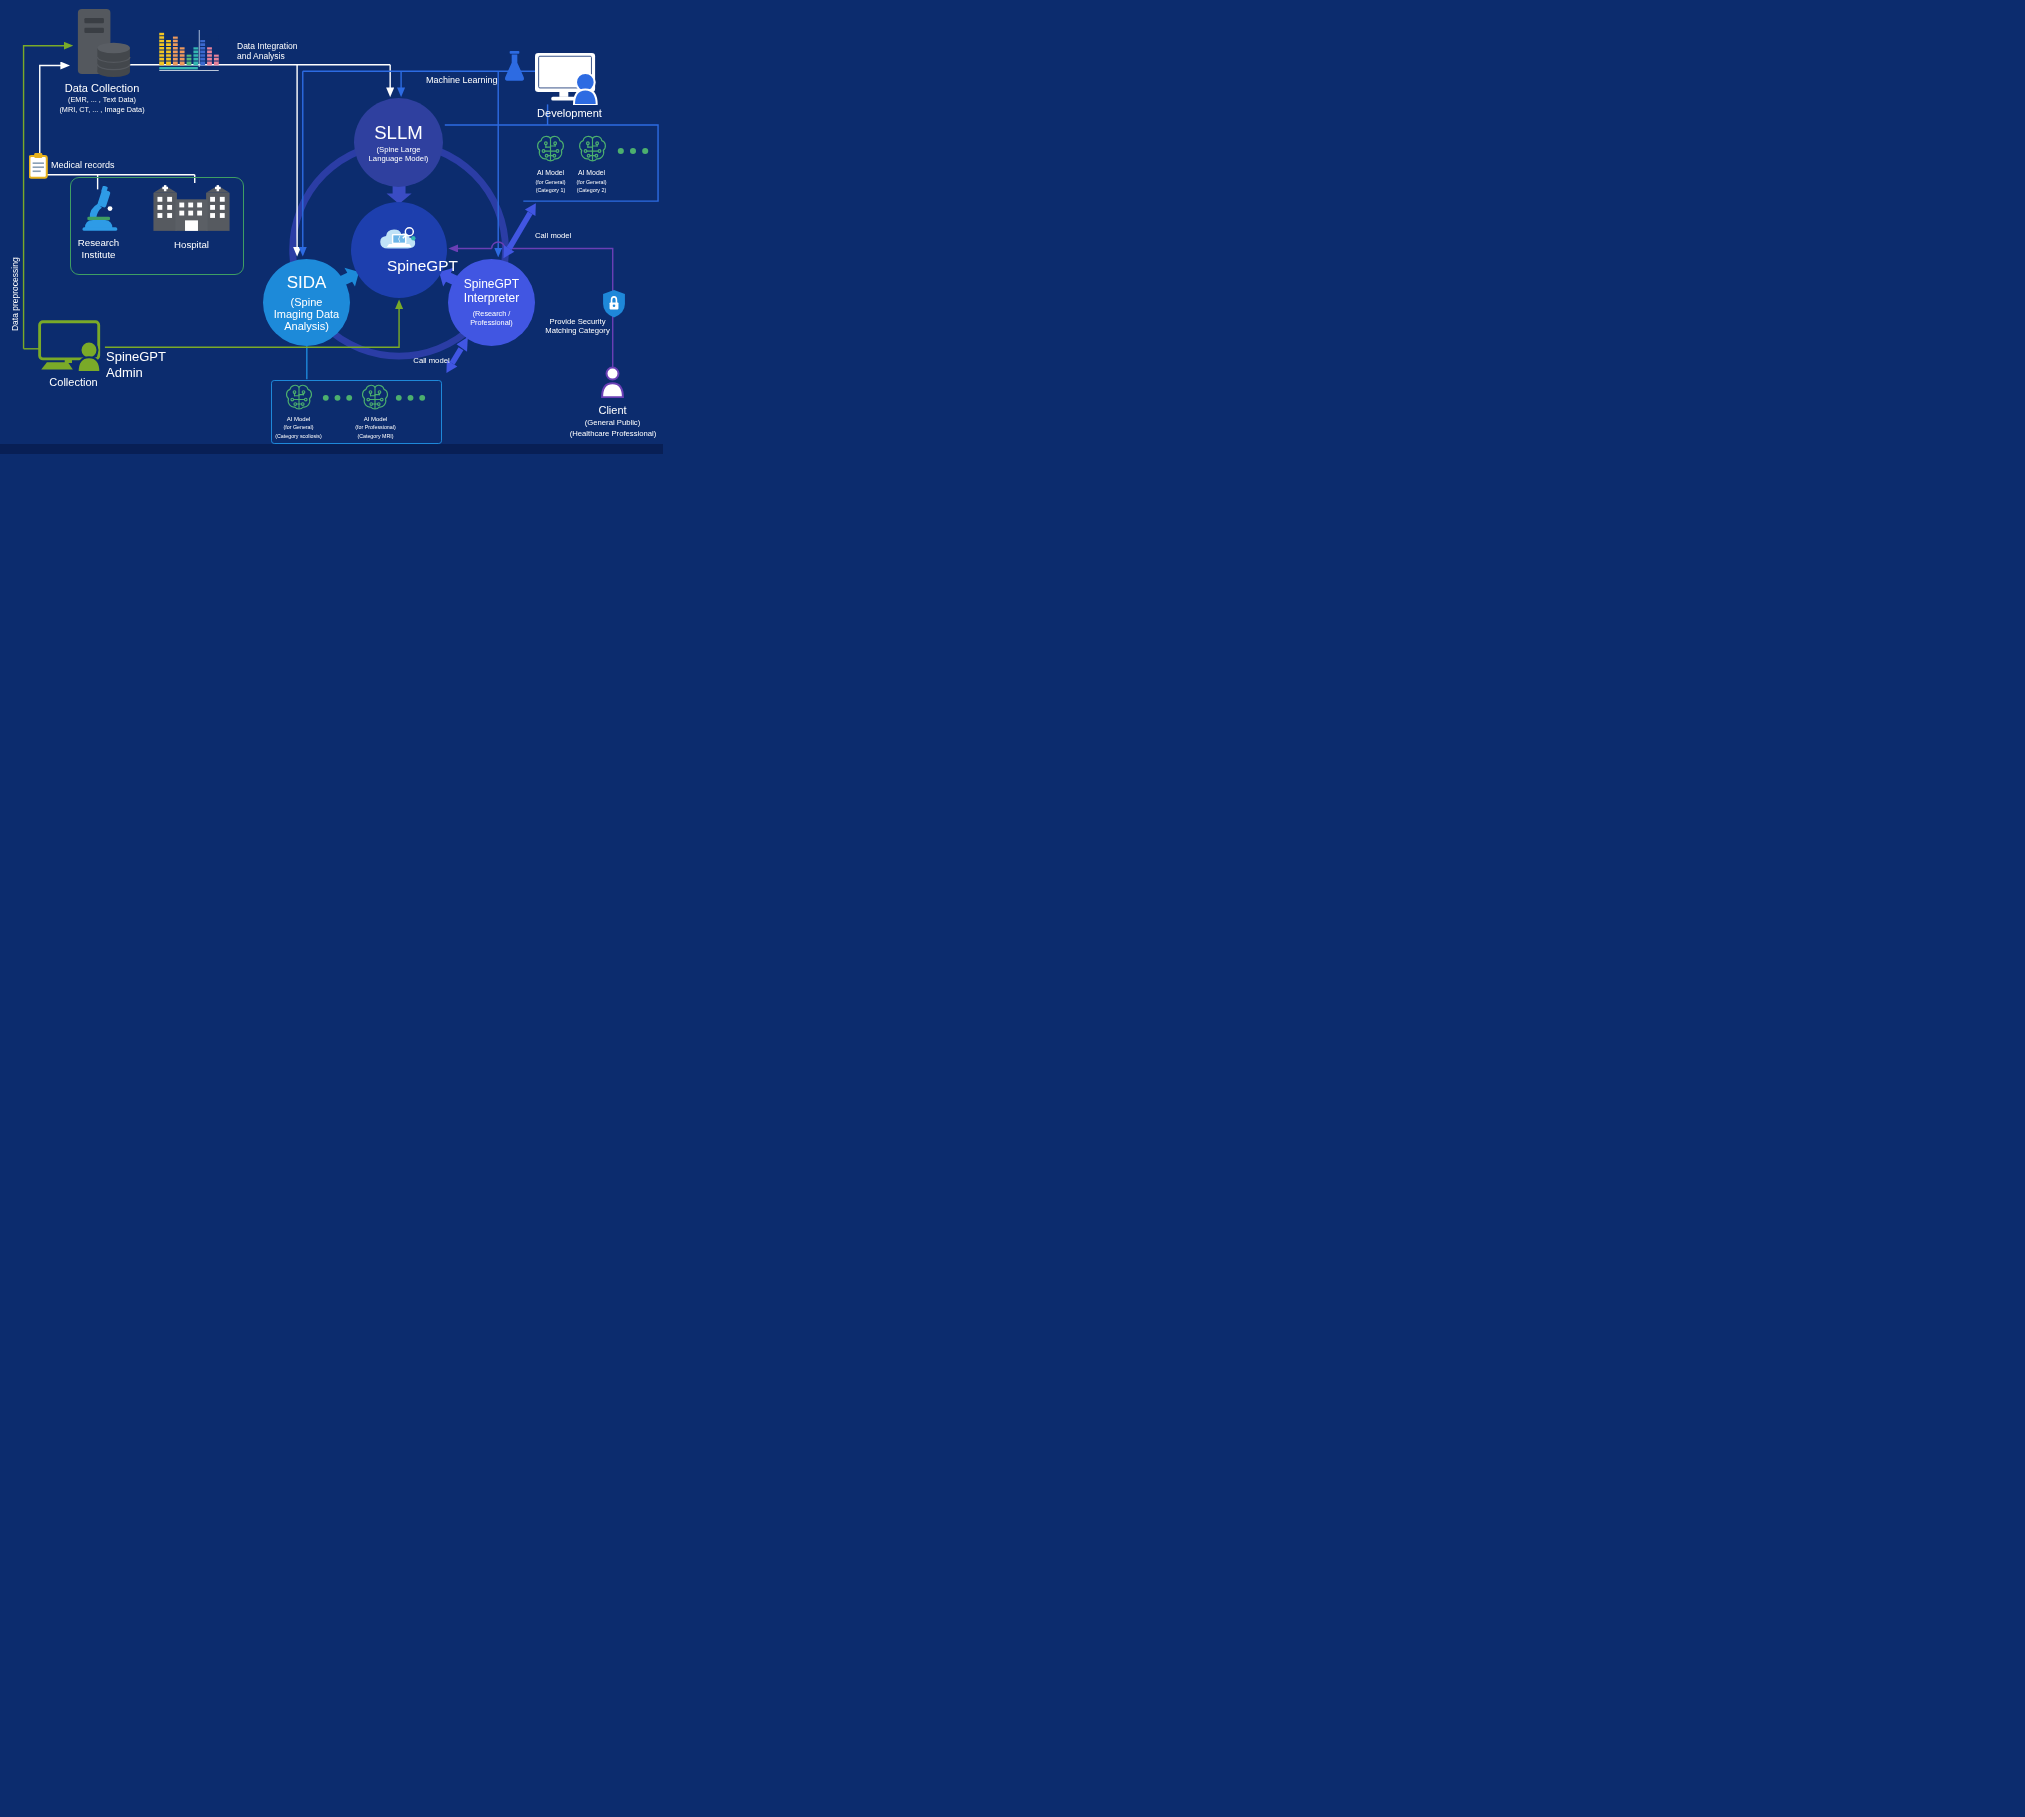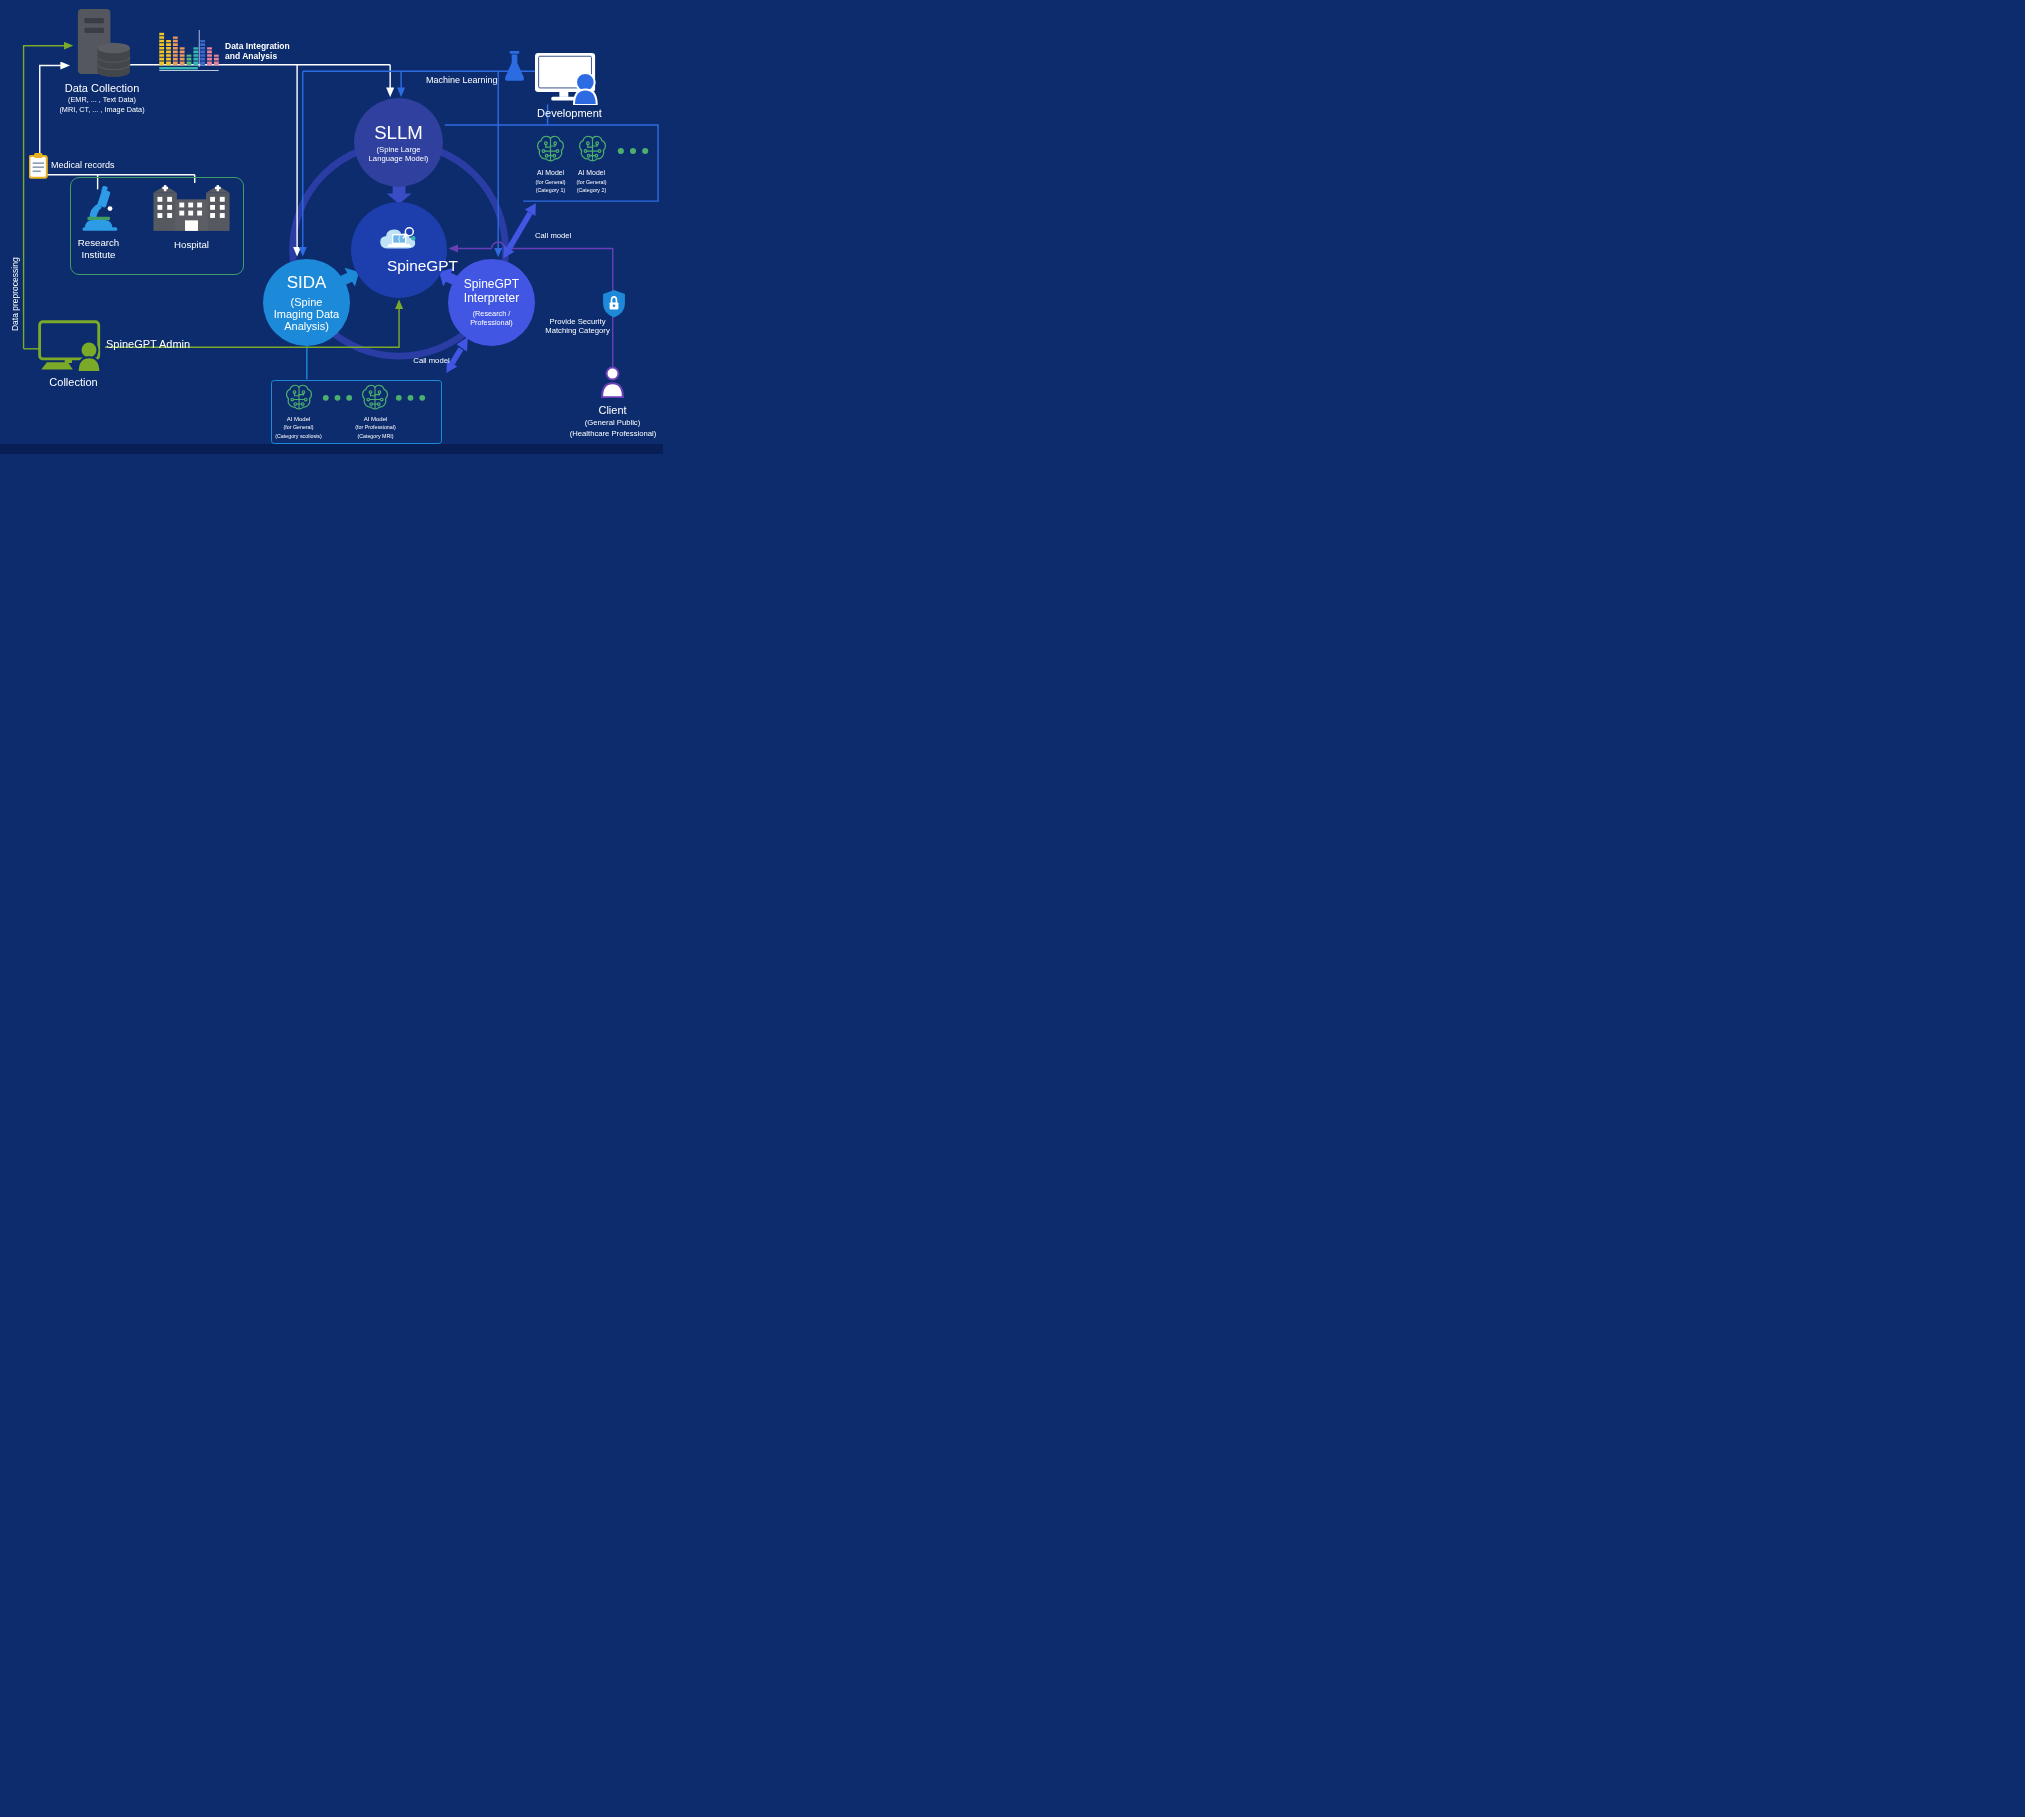--- a/index.html
+++ b/index.html
@@ -161,21 +161,21 @@
         <line x1="0" y1="41" x2="148" y2="41"></line>
       <line x1="0" y1="50" x2="148" y2="50"></line>
         <line x1="0" y1="59" x2="148" y2="59"></line>
       <line x1="0" y1="68" x2="148" y2="68"></line>
         <line x1="0" y1="77" x2="148" y2="77"></line>
     </g>
     <line x1="99.5" y1="-4" x2="99.5" y2="92" stroke="#cfe0f2" stroke-width="2"></line>
     <rect x="0" y="92" width="96" height="6" fill="#35b6b0"></rect>
     <rect x="0" y="100" width="148" height="2" fill="#e8eef5"></rect>
   </svg>
-  <div class="lbl" style="left:225px;top:41px;width:71px;font-size:8.5px;font-weight:bold;">Data Integration and Analysis</div>
+  <div class="lbl" style="left:237px;top:41px;width:71px;font-size:8.5px;">Data Integration and Analysis</div>
 
   <div class="lbl" style="left:426px;top:75px;width:81px;font-size:9px;">Machine Learning</div>
   <svg class="icon" style="left:502px;top:51px" width="25" height="33" viewBox="0 0 62 82">
     <rect x="19" y="0" width="24" height="7" rx="2" fill="#2d6be2"></rect>
     <path d="M24,9 h14 v20 l15,34 q5,11 -6,11 h-32 q-11,0 -6,-11 l15,-34 Z" fill="#2d6be2"></path>
   </svg>
 
   <svg class="icon" style="left:535px;top:53px" width="67" height="52" viewBox="0 0 165 128">
     <rect x="0" y="0" width="148" height="96" rx="8" fill="#ffffff"></rect>
     <rect x="9" y="8" width="130" height="78" rx="3" fill="#ffffff" stroke="#0c2c6e" stroke-width="2"></rect>
@@ -272,21 +272,21 @@
   <div class="lbl center" style="left:-27.5px;top:289px;width:85px;font-size:8.5px;transform:rotate(-90deg);">Data preprocessing</div>
 
   <svg class="icon" style="left:38px;top:320px" width="68" height="52" viewBox="0 0 168 128">
     <rect x="4" y="4" width="146" height="92" rx="8" fill="none" stroke="#7aaa28" stroke-width="7"></rect>
     <rect x="66" y="96" width="18" height="10" fill="#7aaa28"></rect>
     <polygon points="8,122 86,122 74,104 22,104" fill="#7aaa28"></polygon>
     <circle cx="126" cy="74" r="21" fill="#7aaa28" stroke="#0c2c6e" stroke-width="5"></circle>
     <path d="M98,128 Q98,92 126,92 Q154,92 154,128 Z" fill="#7aaa28" stroke="#0c2c6e" stroke-width="5"></path>
   </svg>
   <div class="lbl center" style="left:33px;top:376px;width:81px;font-size:11px;">Collection</div>
-  <div class="lbl" style="left:106px;top:338px;width:93px;font-size:11px;">SpineGPT Admin</div>
+  <div class="lbl" style="left:106px;top:349px;width:93px;font-size:13px;">SpineGPT Admin</div>
 
   <svg class="icon" style="left:535px;top:134px" width="31" height="31" viewBox="0 0 76 76">
       <use href="#brain"></use>
     </svg>
   <svg class="icon" style="left:577px;top:134px" width="31" height="31" viewBox="0 0 76 76">
       <use href="#brain"></use>
     </svg>
   <svg class="icon" style="left:617px;top:147px" width="32" height="8" viewBox="0 0 80 20">
       <use href="#dots3"></use>
     </svg>

